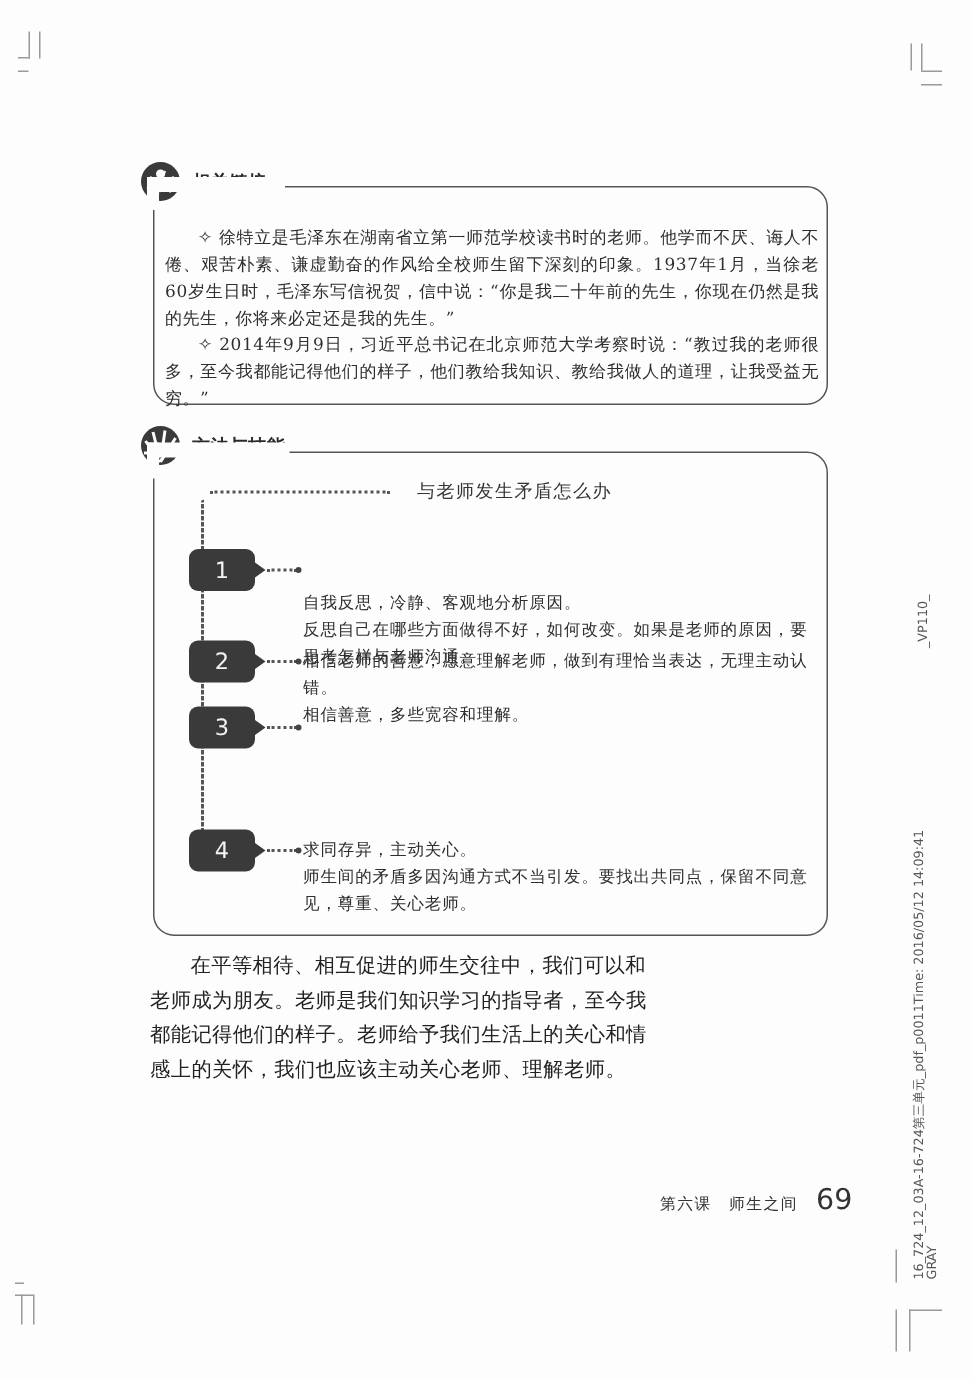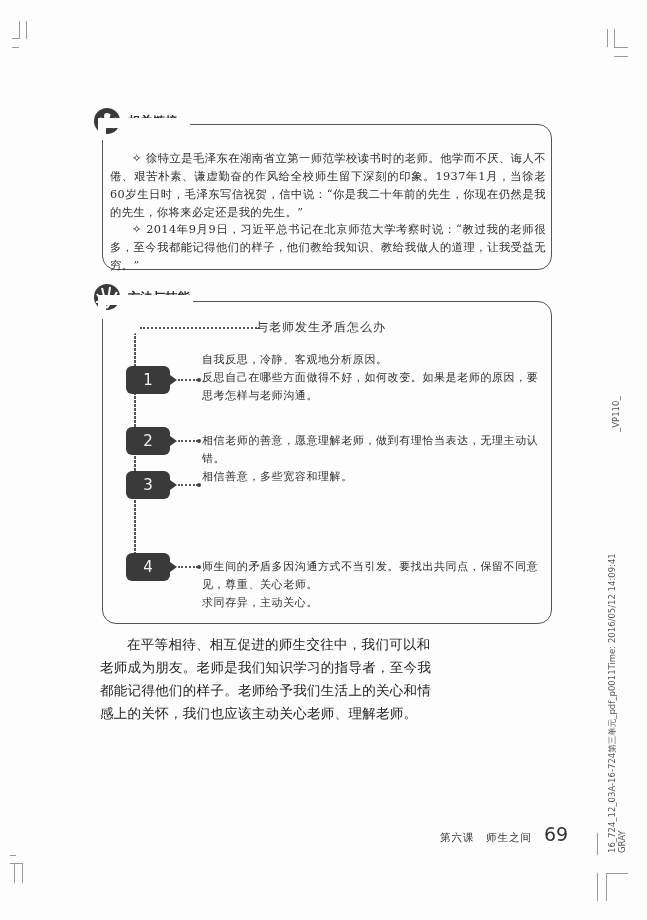--- a/index.html
+++ b/index.html
@@ -23,21 +23,21 @@
   .dot-end { position: absolute; width: 4px; height: 4px; border-radius: 50%; background: #444; }
 
   .step-badge { position: absolute; width: 44px; height: 28px; background: #3a3a3a; border-radius: 6px; color: #f2f2f2;
     font-family: "DejaVu Sans", "Liberation Sans", sans-serif; font-size: 15px; display: flex; align-items: center; justify-content: center; }
   .step-badge::after { content: ""; position: absolute; right: -7px; top: 9px; border-left: 7px solid #3a3a3a; border-top: 5px solid transparent; border-bottom: 5px solid transparent; }
 
   .step-text { position: absolute; font-size: 11px; line-height: 18px; color: #2e2e2e; letter-spacing: 0.6px; }
 
   .body-para { position: absolute; font-family: "DejaVu Sans", "Liberation Sans", sans-serif; font-size: 13.5px; line-height: 23px; color: #222; letter-spacing: 0.3px; }
 
-  .footer { position: absolute; display: flex; align-items: baseline; margin-top: 34px; }
+  .footer { position: absolute; display: flex; align-items: baseline; }
   .footer-lesson { font-size: 10.5px; color: #333; letter-spacing: 1px; }
   .footer-page { font-family: "DejaVu Sans", "Liberation Sans", sans-serif; font-size: 19px; color: #333; margin-left: 12px; }
 
   .vert-text { position: absolute; font-family: "DejaVu Sans", "Liberation Sans", sans-serif; font-size: 8.5px; color: #555; transform: rotate(-90deg); transform-origin: left top; white-space: nowrap; }
 </style>
 </head>
 <body>
 
 <div class="crop" style="left:12px;top:38px;width:8px;height:1px;"></div>
 <div class="crop" style="left:19px;top:21px;width:1px;height:18px;"></div>
@@ -78,28 +78,28 @@
     </svg>
   </div>
   <span class="section-title">方法与技能</span>
 </div>
 <div class="box" style="left:102px;top:301px;width:450px;height:323px;"></div>
 <div class="box-cover" style="left:98px;top:295px;width:95px;height:10px;"></div>
 <div class="box-cover" style="left:98px;top:295px;width:8px;height:24px;"></div>
 
 <div class="dotted-h" style="left:140px;top:327px;width:120px;"></div>
 <div class="dotted-v" style="left:134px;top:333px;height:238px;border-top-left-radius:6px;"></div>
-<div class="method-title" style="left:256px;top:319px;">与老师发生矛盾怎么办</div>
+<div class="method-title" style="left:278px;top:319px;">与老师发生矛盾怎么办</div>
 
 <div class="step-badge" style="left:126px;top:366px;">
     <span>1</span>
   </div>
 <div class="dotted-h" style="left:178px;top:379px;width:20px;"></div>
 <div class="dot-end" style="left:197px;top:378px;"></div>
-<div class="step-text" style="left:202px;top:350px;width:345px;font-family:Liberation Serif, serif;">
+<div class="step-text" style="left:202px;top:393px;width:345px;">
   <div>自我反思，冷静、客观地分析原因。</div>
   <div>反思自己在哪些方面做得不好，如何改变。如果是老师的原因，要思考怎样与老师沟通。</div>
 </div>
 
 <div class="step-badge" style="left:126px;top:427px;">
     <span>2</span>
   </div>
 <div class="dotted-h" style="left:178px;top:440px;width:20px;"></div>
 <div class="dot-end" style="left:197px;top:439px;"></div>
 <div class="step-text" style="left:202px;top:432px;width:345px;">
@@ -114,22 +114,22 @@
 <div class="dot-end" style="left:197px;top:483px;"></div>
 <div class="step-text" style="left:202px;top:476px;width:345px;">
 </div>
 
 <div class="step-badge" style="left:126px;top:553px;">
     <span>4</span>
   </div>
 <div class="dotted-h" style="left:178px;top:566px;width:20px;"></div>
 <div class="dot-end" style="left:197px;top:565px;"></div>
 <div class="step-text" style="left:202px;top:558px;width:345px;">
+  <div>求同存异，主动关心。</div>
   <div>师生间的矛盾多因沟通方式不当引发。要找出共同点，保留不同意见，尊重、关心老师。</div>
-  <div>求同存异，主动关心。</div>
 </div>
 
 <div class="body-para" style="left:100px;top:633px;width:340px;text-indent:27px;">在平等相待、相互促进的师生交往中，我们可以和老师成为朋友。老师是我们知识学习的指导者，至今我都能记得他们的样子。老师给予我们生活上的关心和情感上的关怀，我们也应该主动关心老师、理解老师。</div>
 
 <div class="footer" style="left:440px;top:789px;">
   <span class="footer-lesson">第六课　师生之间</span>
   <span class="footer-page">69</span>
 </div>
 
 <div class="vert-text" style="left:611px;top:432px;">_VP110_</div>

